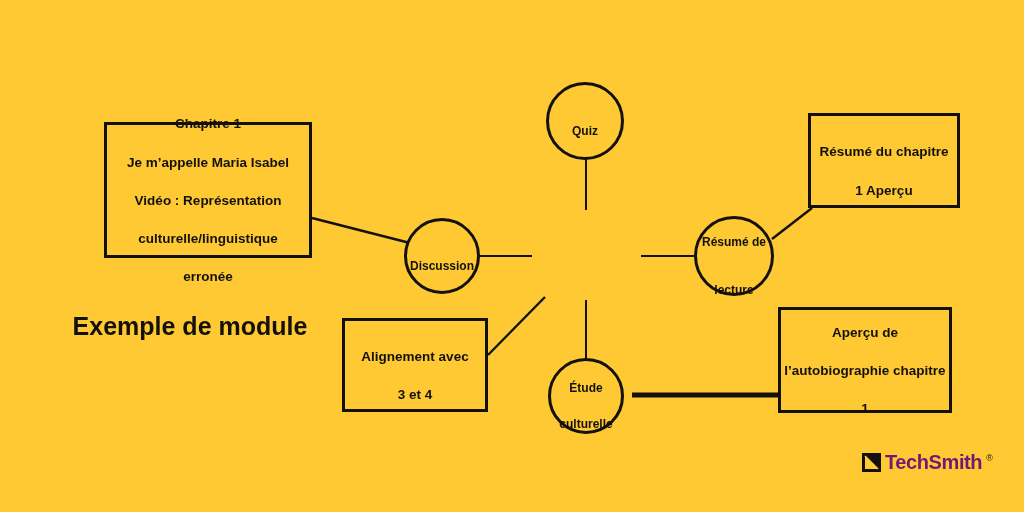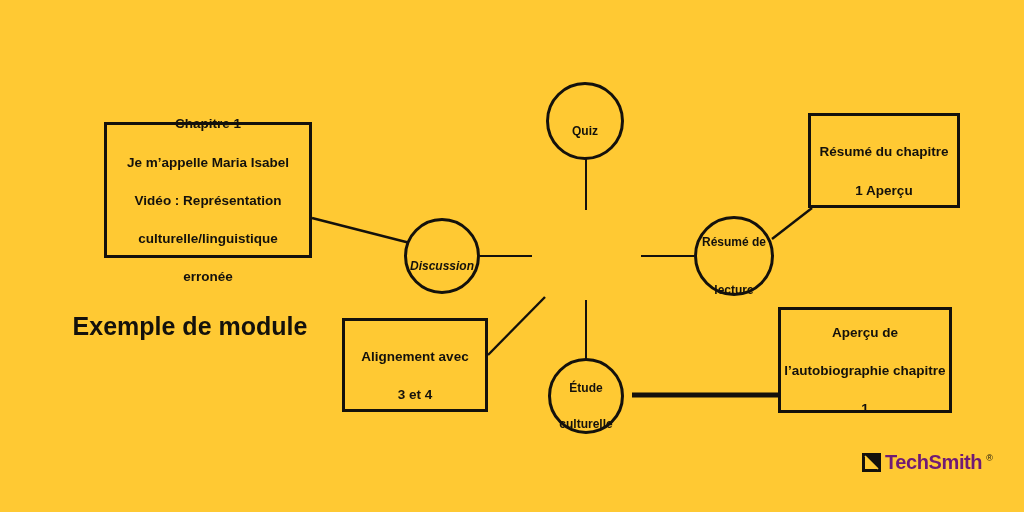--- a/index.html
+++ b/index.html
@@ -53,21 +53,21 @@
   .circle span, .box span {
     display: block;
     width: 108%;
     margin-top: 21px;
   }
   #node-center {
     border-width: 5px;
     font-size: 13.5px;
   }
   #node-center span { width: 118%; }
-  #node-discussion span { width: 128%; font-style: italic; }
+  #node-discussion span { width: 128%; }
   #node-resume-lecture span { width: 118%; }
   #node-etude span { width: 120%; }
   #title {
     position: absolute;
     left: 70px;
     top: 310px;
     width: 240px;
     text-align: center;
     font-size: 25px;
     font-weight: bold;

